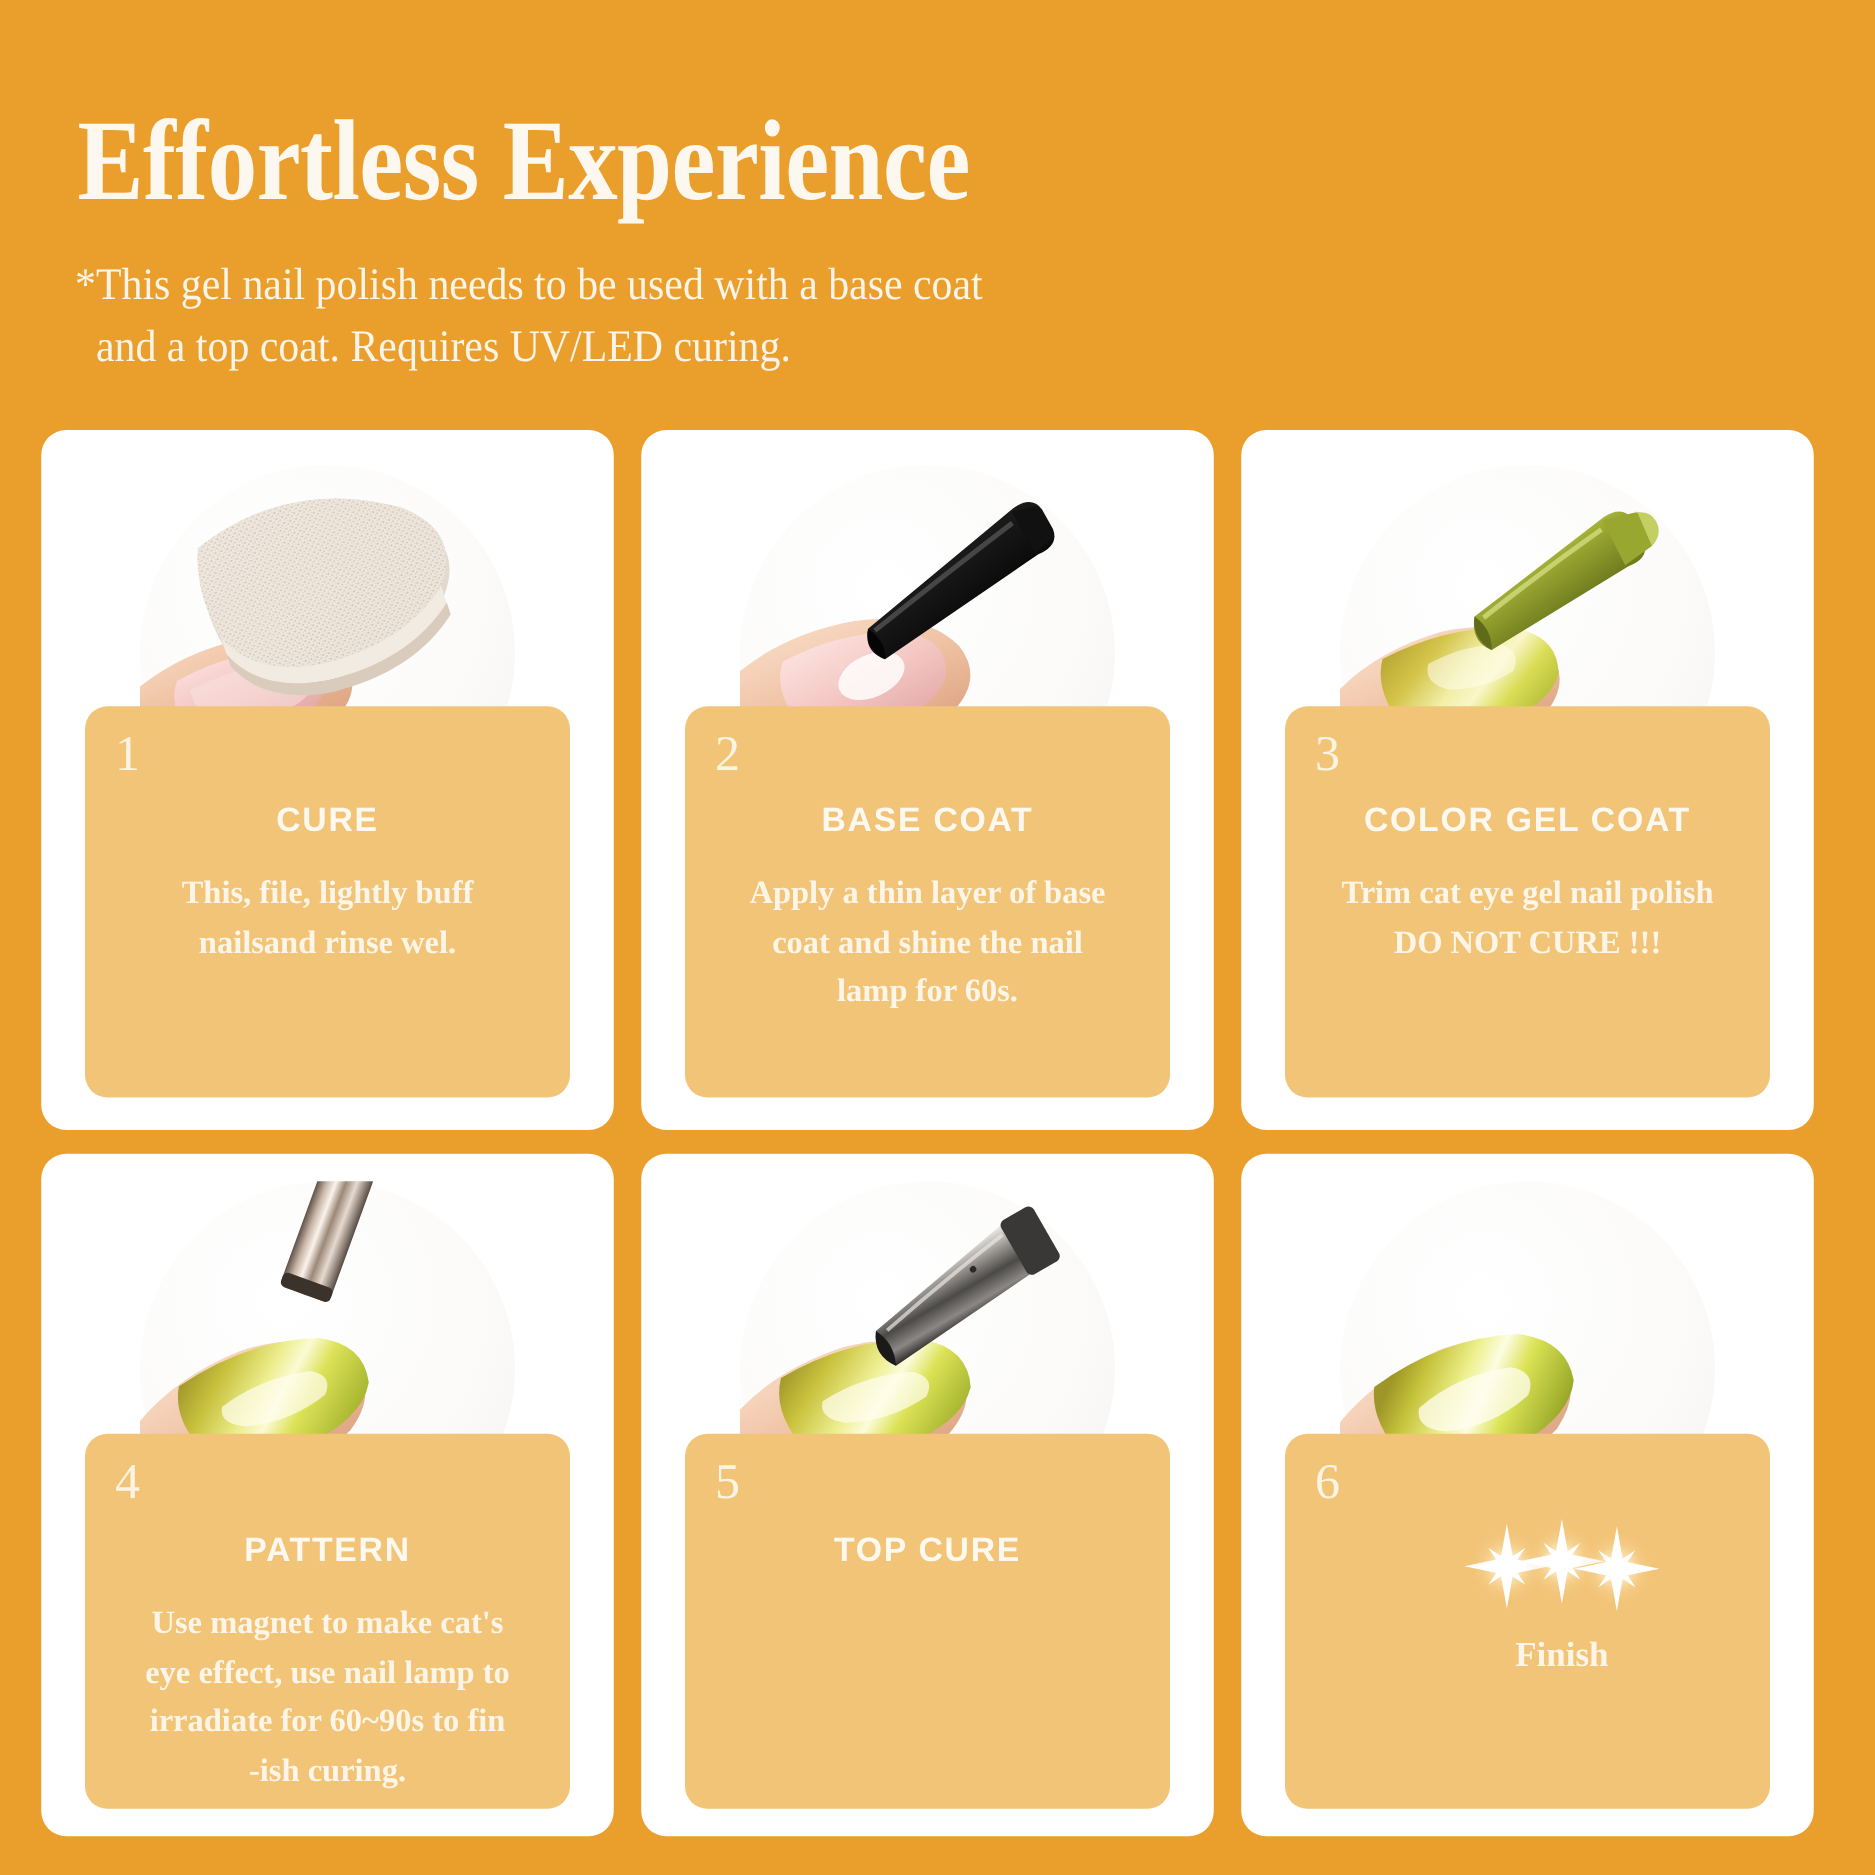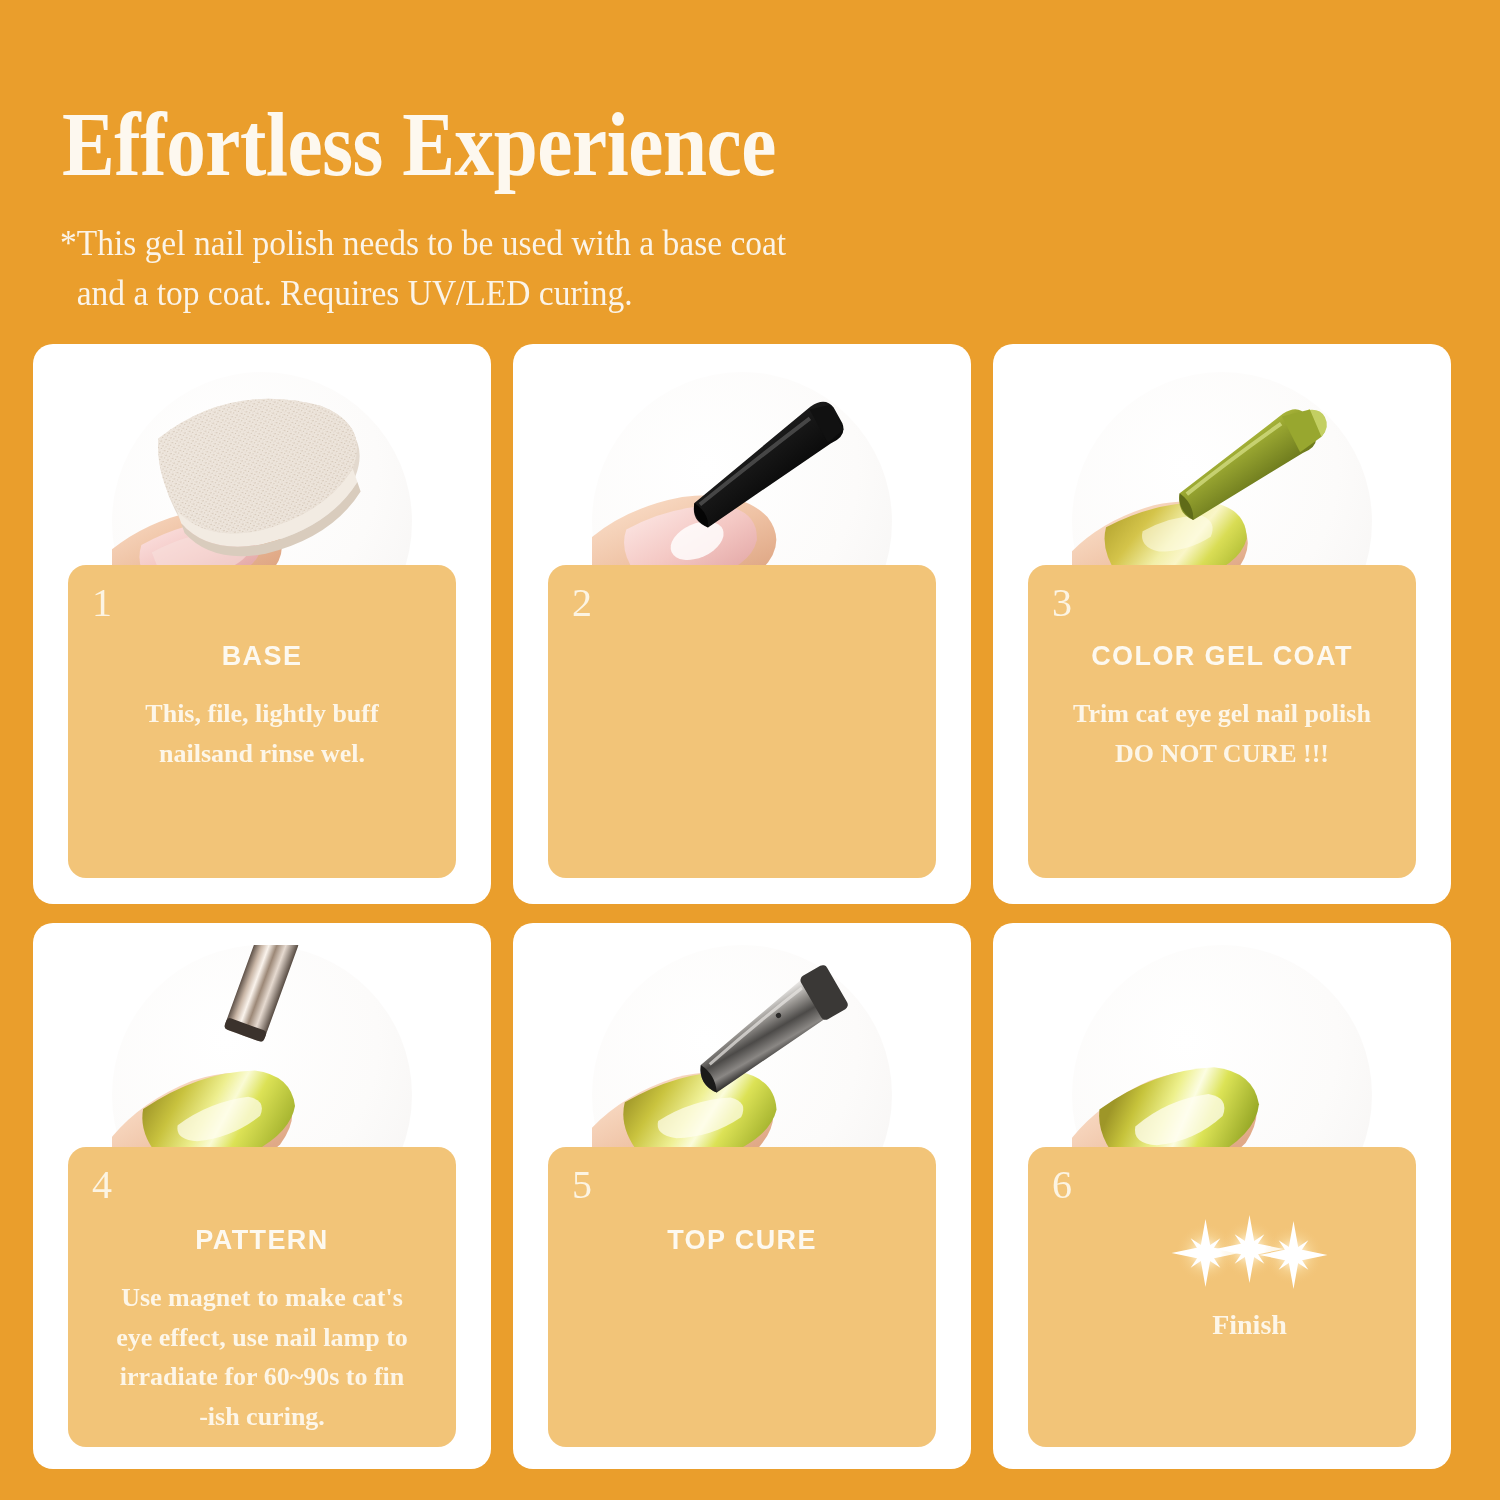--- a/index.html
+++ b/index.html
@@ -5,21 +5,21 @@
   * { margin:0; padding:0; box-sizing:border-box; }
   html,body { width:1500px; height:1500px; }
   body {
     background:#EA9E2C;
     font-family:"Liberation Serif", serif;
     overflow:hidden;
     position:relative;
   }
 
   
-  #header { position:absolute; left:0; top:16px; width:1188px; height:340px; }
+  #header { position:absolute; left:0; top:0; width:1188px; height:340px; }
   #page-title {
     position:absolute; left:62px; top:82px;
     font-family:"Liberation Serif", serif;
     font-weight:700;
     font-size:92px;
     line-height:1;
     letter-spacing:-0.5px;
     color:#FDF8EF;
     transform:scaleX(0.86);
     transform-origin:left center;
@@ -179,21 +179,21 @@
           <path d="M64 28 Q150 -2 228 50 Q268 84 238 120 Q196 154 128 148 Q74 140 58 102 Q50 60 64 28 Z" fill="url(#buffTop)"></path>
           <path d="M64 28 Q150 -2 228 50 Q268 84 238 120 Q196 154 128 148 Q74 140 58 102 Q50 60 64 28 Z" fill="url(#grit)" opacity="0.9"></path>
           <path d="M58 102 Q74 140 128 148 Q196 154 238 120 L238 134 Q196 168 128 162 Q74 154 58 116 Z" fill="#F2EBE2"></path>
           <path d="M58 116 Q74 154 128 162 Q196 168 238 134 L238 144 Q196 178 128 172 Q74 164 58 126 Z" fill="#D9CCBD"></path>
         </g>
       </svg>
     </div>
     <div class="panel">
       <div class="step-num">1</div>
       <div class="panel-inner">
-        <div class="step-title">BASE</div>
+        <div class="step-title">CURE</div>
         <div class="step-desc">This, file, lightly buff
 nailsand rinse wel.</div>
       </div>
     </div>
   </div>
 
   <div class="card row1">
     <div class="photo-circle">
       <svg class="photo-art" viewBox="0 0 300 300">
         <defs>
@@ -223,20 +223,26 @@
         <g transform="rotate(-29 190 95)">
           <path d="M96 84 L244 56 Q262 54 264 68 L264 86 Q262 100 244 98 L96 112 Q84 98 96 84 Z" fill="url(#brush2)"></path>
           <path d="M100 88 Q170 76 238 66" stroke="#6E6E6E" stroke-width="4" fill="none" opacity="0.55"></path>
           <path d="M242 58 L262 64 L262 92 L242 96 Z" fill="#111"></path>
           <path d="M96 84 Q86 96 96 112 Q104 100 96 84 Z" fill="#050505"></path>
         </g>
       </svg>
     </div>
     <div class="panel">
       <div class="step-num">2</div>
+      <div class="panel-inner">
+        <div class="step-title">BASE COAT</div>
+        <div class="step-desc">Apply a thin layer of base
+coat and shine the nail
+lamp for 60s.</div>
+      </div>
     </div>
   </div>
 
   <div class="card row1">
     <div class="photo-circle">
       <svg class="photo-art" viewBox="0 0 300 300">
         <defs>
           <linearGradient id="fing3" x1="0" y1="0" x2="0.3" y2="1">
             <stop offset="0%" stop-color="#F9DCC6"></stop>
               <stop offset="55%" stop-color="#EFC2A4"></stop>

